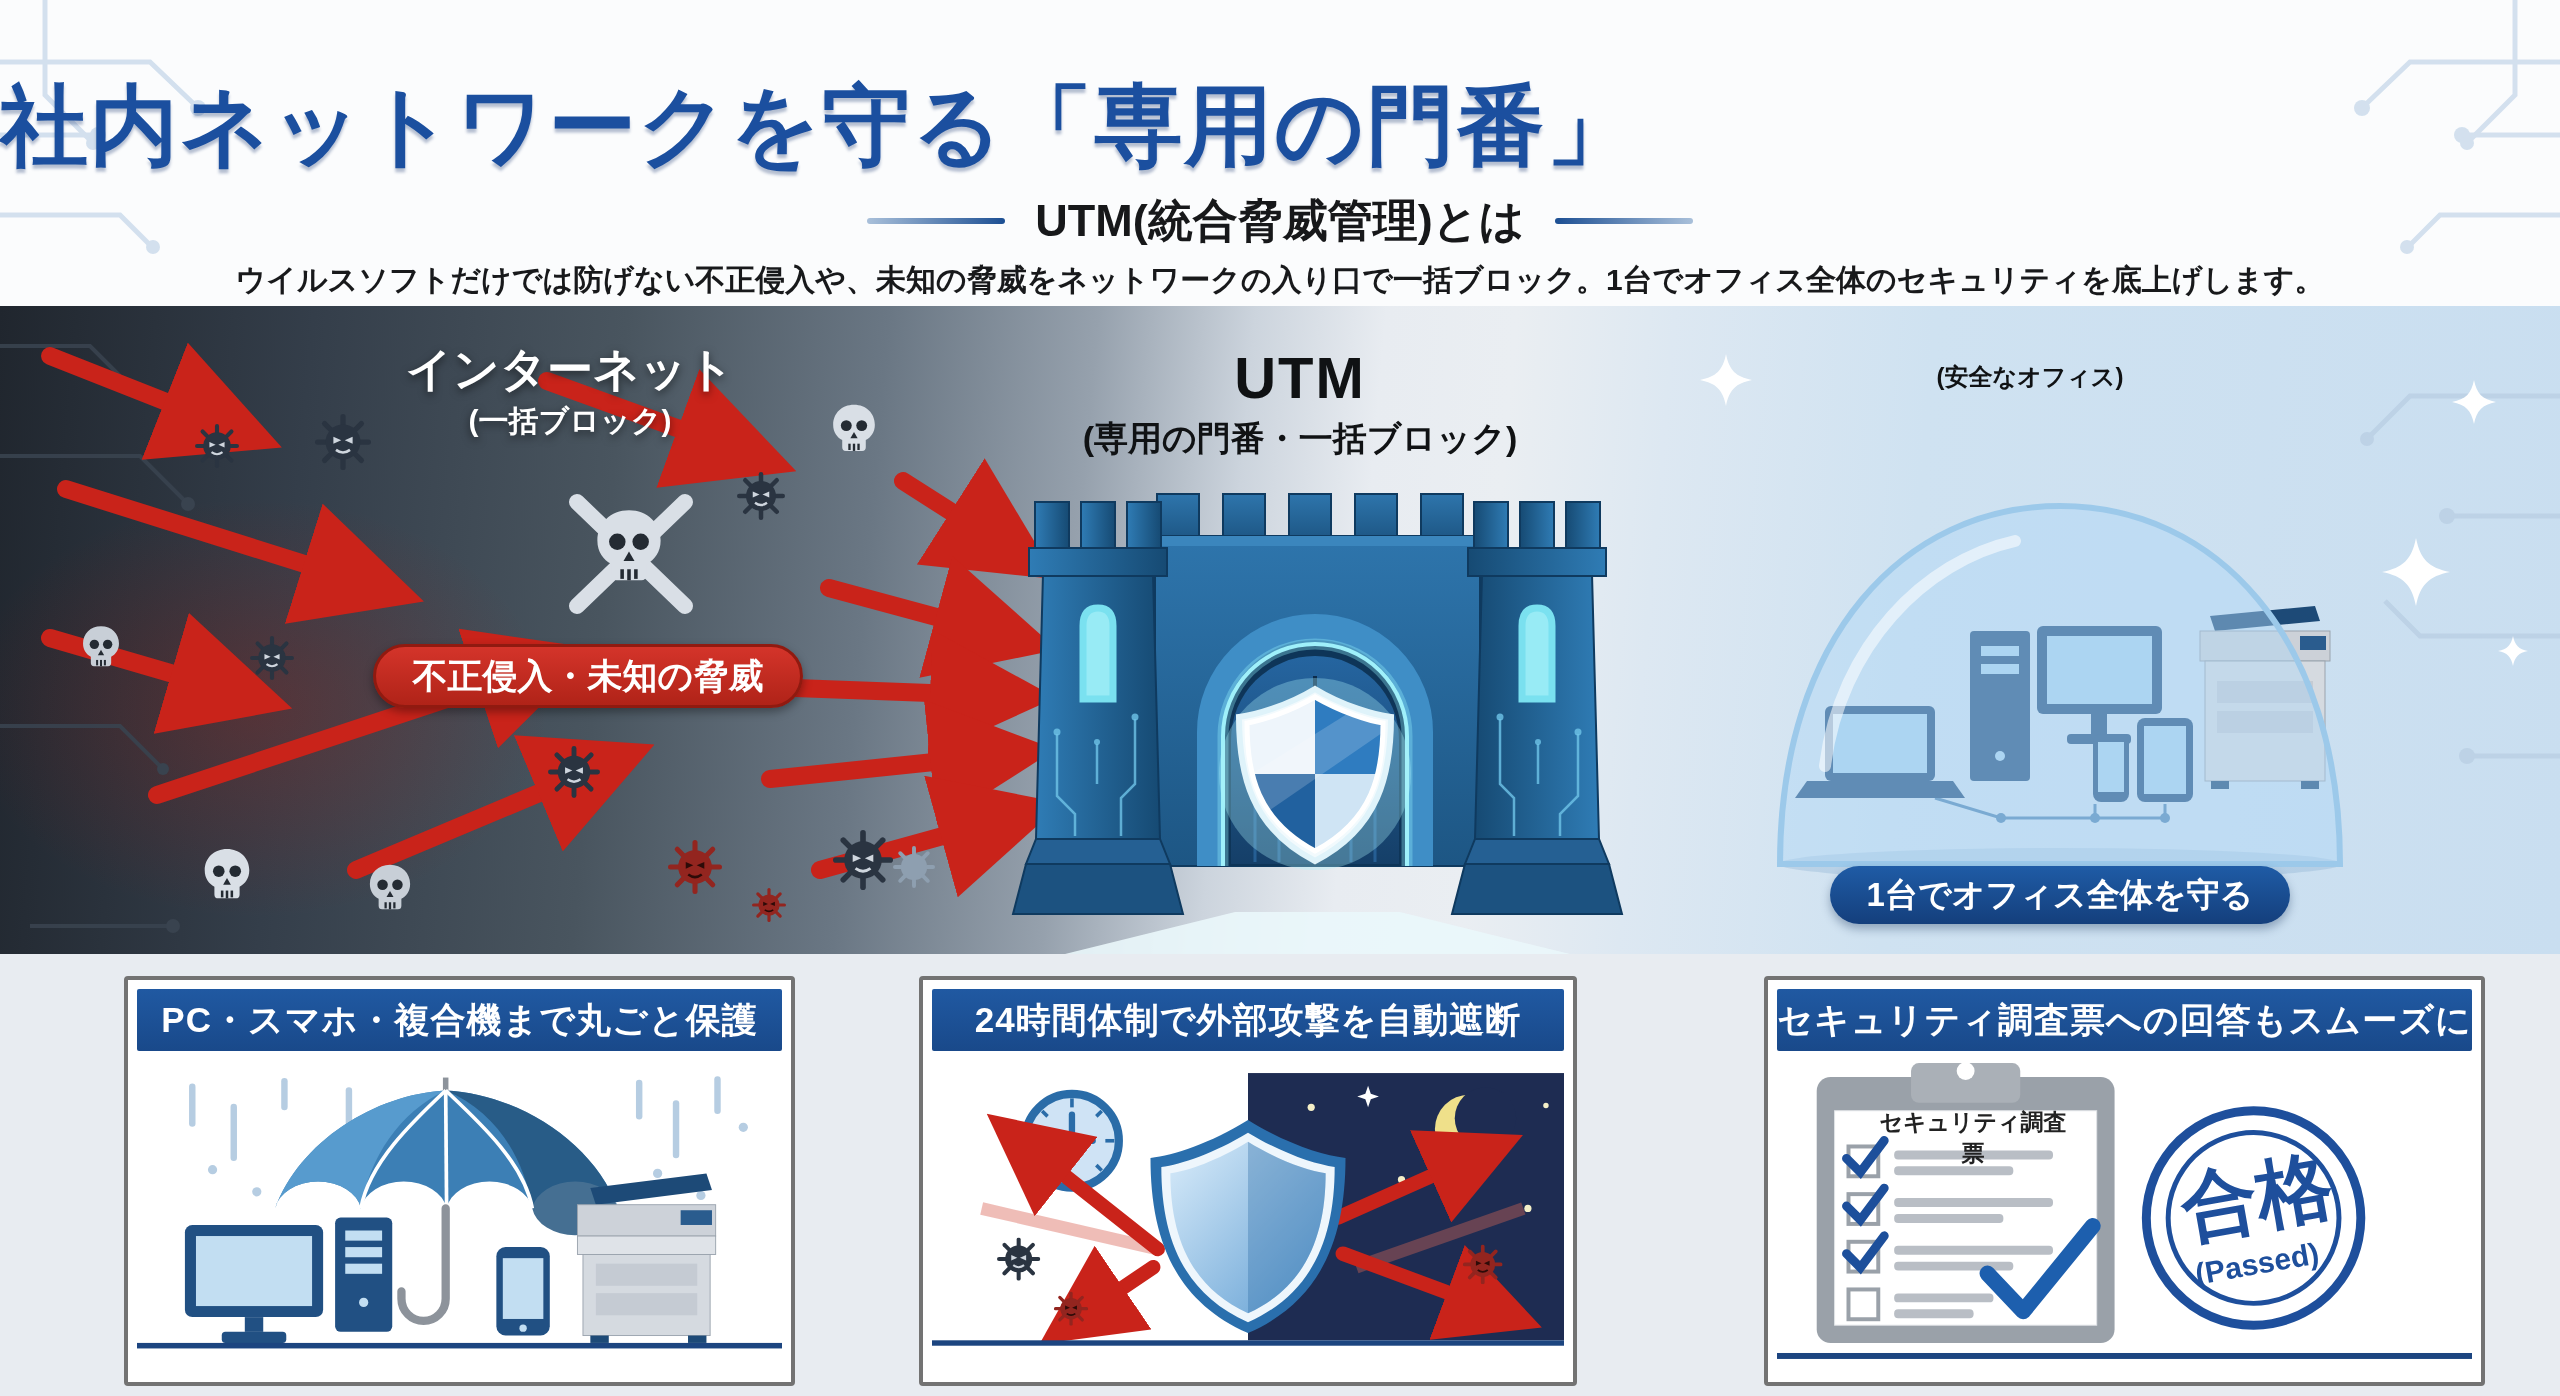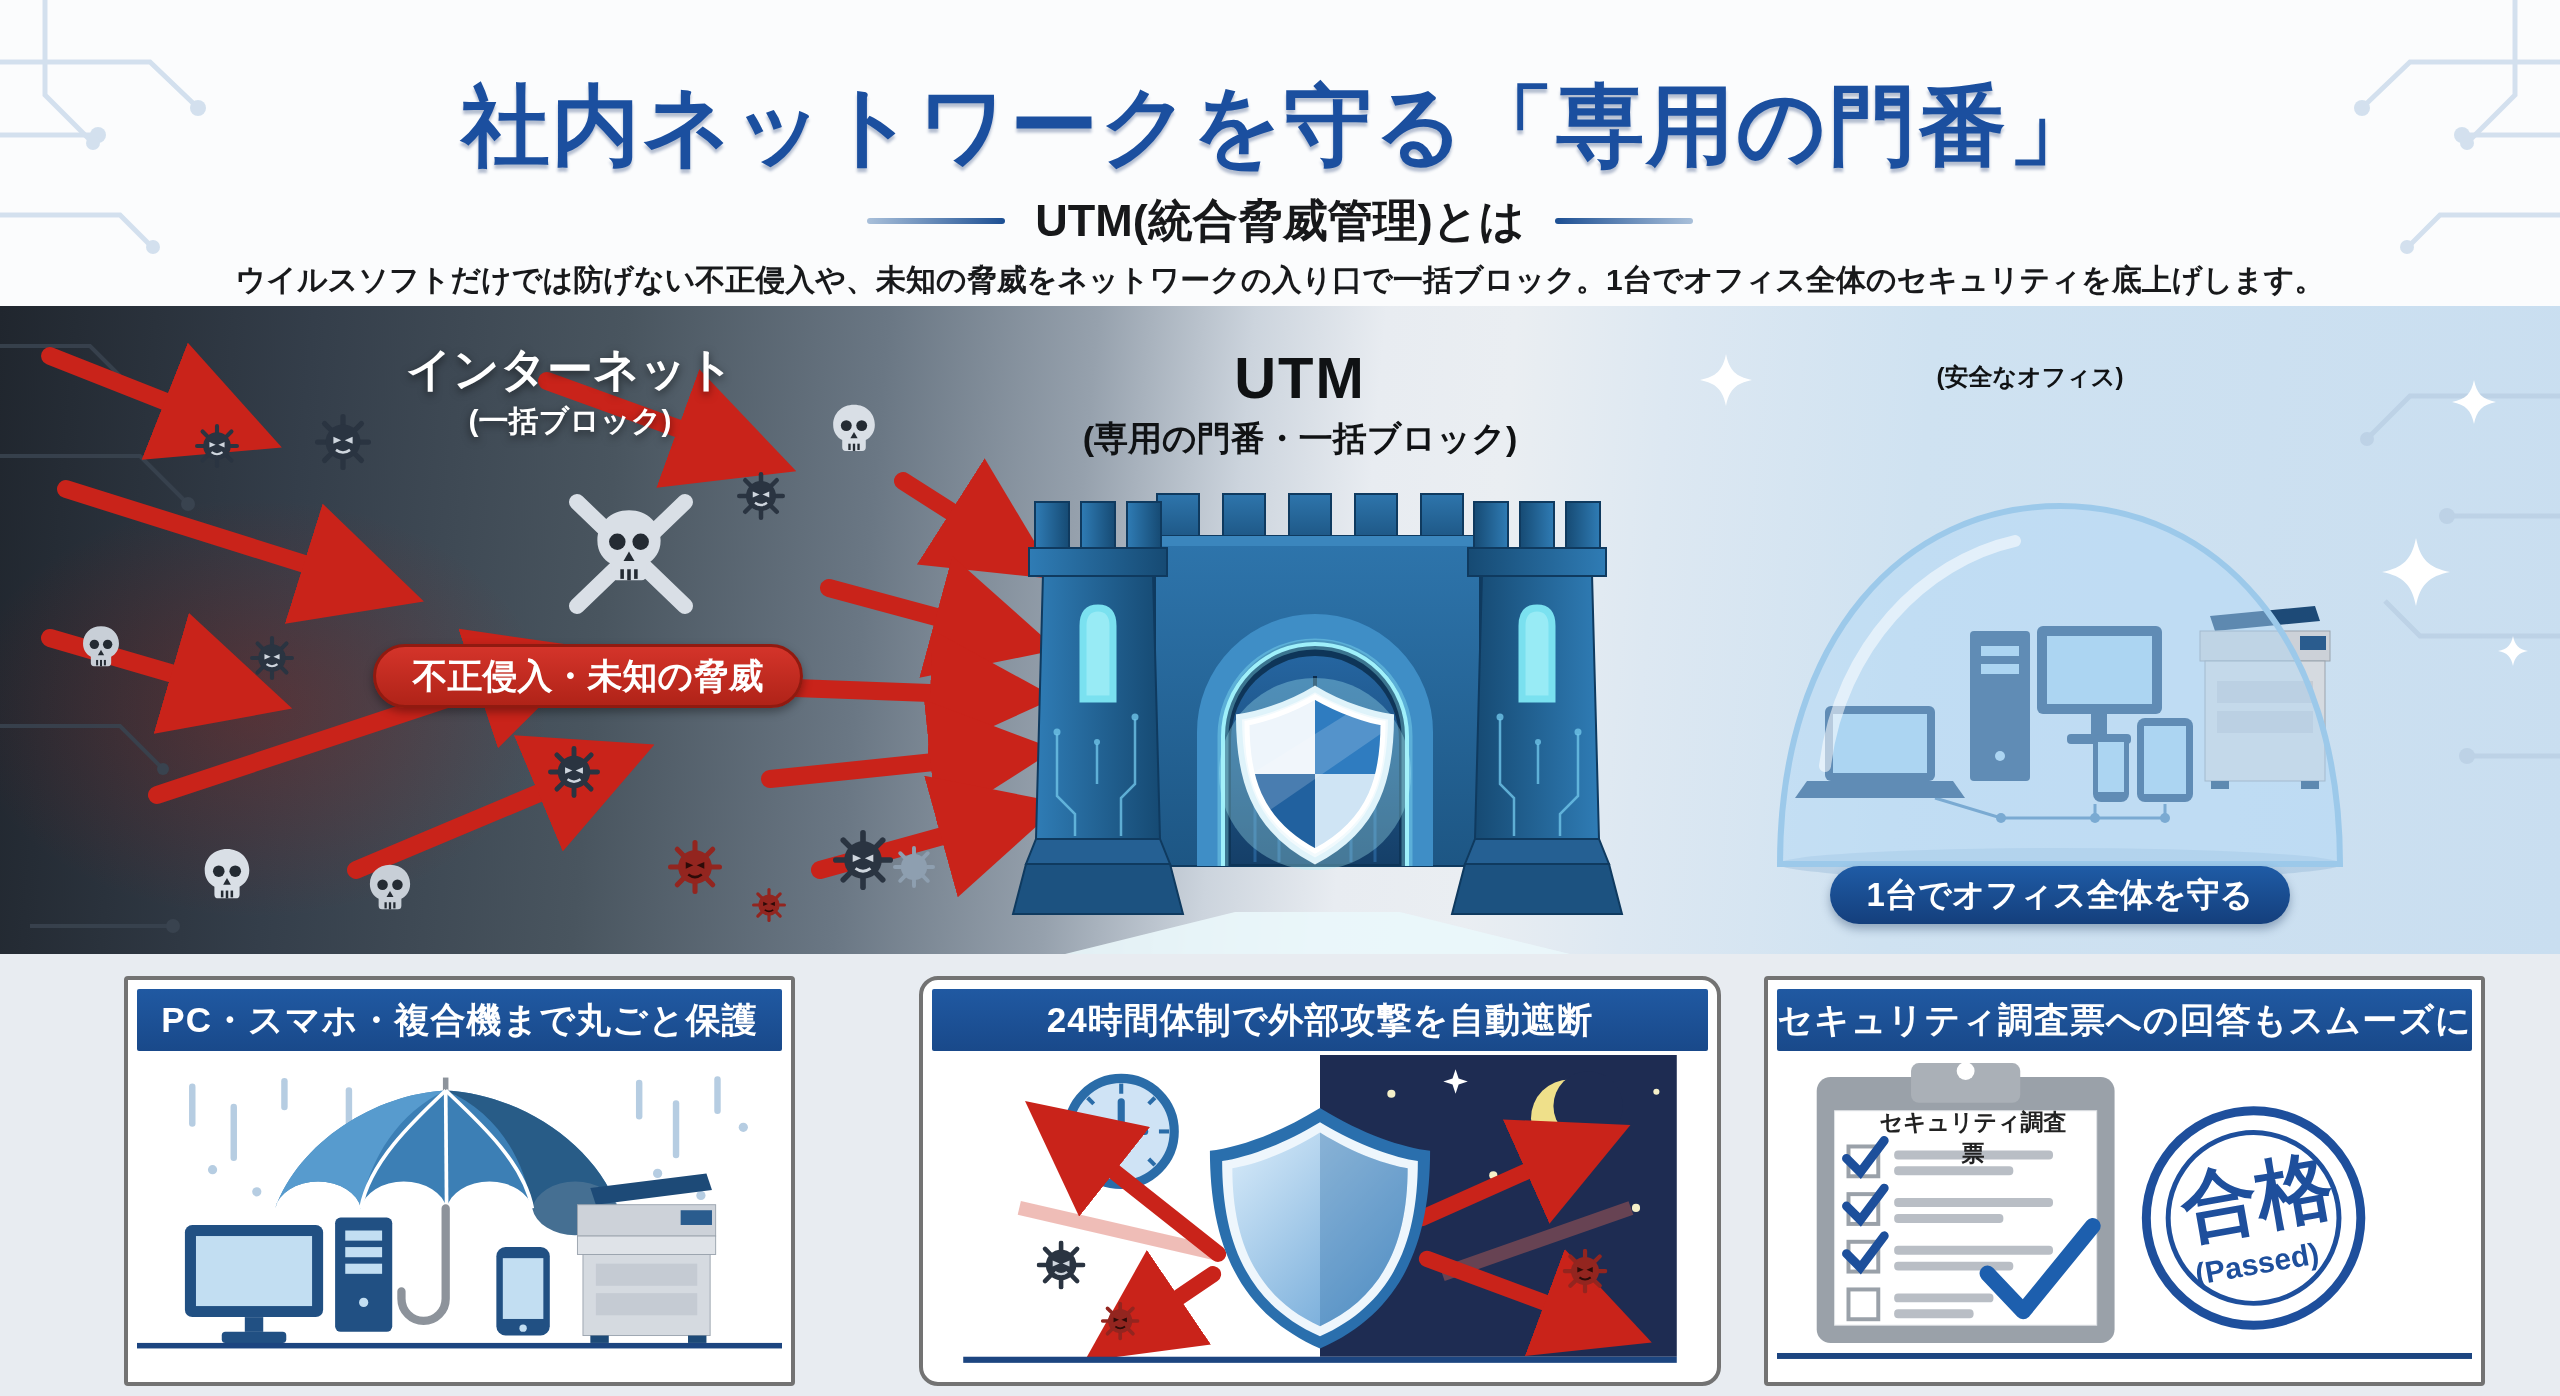--- a/index.html
+++ b/index.html
@@ -1,21 +1,21 @@
 <!DOCTYPE html>
 <html><head>
 <meta charset="utf-8">
 <style>
   html,body{margin:0;padding:0;}
   body{font-family:"Liberation Sans","DejaVu Sans",sans-serif;background:#fbfcfd;}
   .stage{position:relative;width:2560px;height:1396px;overflow:hidden;background:#fbfcfd;}
   .abs{position:absolute;}
 
   
-  .title{top:8px;left:0;width:100%;text-align:center;font-size:88px;font-weight:800;
+  .title{top:8px;left:0;width:100%;text-align:left;font-size:88px;font-weight:800;
          color:#1b4f9f;letter-spacing:2px;text-shadow:0 4px 3px rgba(18,48,105,.30);z-index:3;}
   .subtitle-row{top:154px;left:0;width:100%;display:flex;justify-content:center;align-items:center;gap:30px;z-index:3;}
   .subtitle{font-size:45px;font-weight:800;color:#17181a;}
   .h-line{width:138px;height:6px;border-radius:3px;}
   .h-line.l{background:linear-gradient(90deg,#a9c0da,#1c4f93);}
   .h-line.r{background:linear-gradient(90deg,#1c4f93,#a9c0da);}
   .desc{top:230px;left:0;width:100%;text-align:center;font-size:30px;font-weight:700;color:#18191b;z-index:3;}
   .corner-circuit{z-index:1;opacity:.9;}
 
   
@@ -45,21 +45,21 @@
   .badge-office{left:1830px;top:560px;width:460px;height:58px;font-size:33px;
         background:linear-gradient(180deg,#1f5ca6,#143f7c);box-shadow:0 5px 10px rgba(20,50,90,.35);}
   .castle{left:985px;top:138px;width:665px;height:510px;z-index:4;}
   .dome{left:1755px;top:160px;width:610px;height:430px;z-index:4;}
 
   
   .cards-band{top:954px;left:0;width:2560px;height:442px;background:#e8ecf1;}
   .card{position:absolute;top:22px;height:410px;background:#fff;border:4px solid #737373;
         border-radius:4px;box-sizing:border-box;padding:9px;}
   .card1{left:124px;width:671px;}
-  .card2{left:919px;width:802px;border-radius:19px;}
+  .card2{left:919px;width:658px;}
   .card3{left:1764px;width:721px;}
   .card-h{height:62px;display:flex;align-items:center;justify-content:center;
         background:linear-gradient(180deg,#2059a2,#19498a);border-radius:2px;
         color:#fff;font-size:35px;font-weight:800;letter-spacing:1px;}
   .card-body{position:relative;height:324px;overflow:hidden;}
   .card-body svg{position:absolute;left:0;top:4px;width:100%;height:316px;}
   .overlay-text{position:absolute;text-align:center;z-index:5;}
   .clipboard-title{left:96px;top:56px;width:200px;font-size:23px;font-weight:800;color:#222;}
   .stamp-main{left:378px;top:96px;width:204px;font-size:76px;font-weight:800;color:#1e4f9c;
         transform:rotate(-10deg);}

